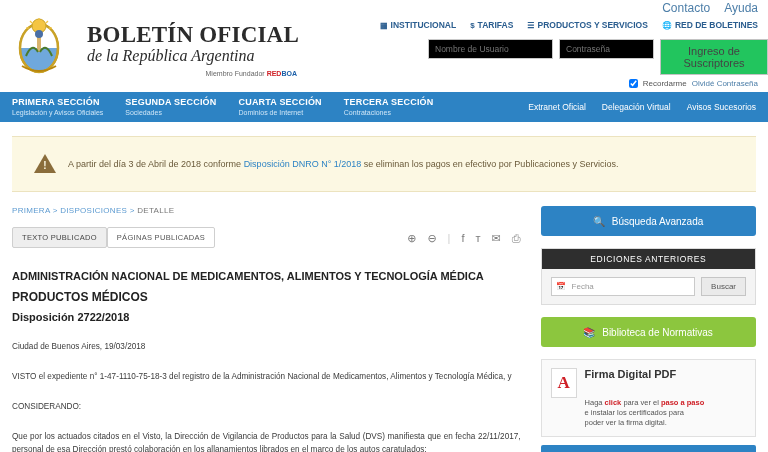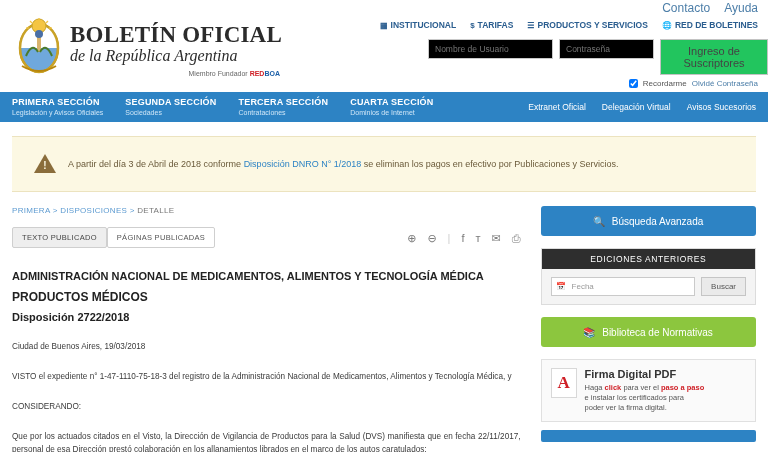--- a/index.html
+++ b/index.html
@@ -27,21 +27,21 @@
 
   
   .header {
     display: flex;
     align-items: flex-start;
     padding: 2px 10px 4px 12px;
     height: 78px;
     position: relative;
   }
   .crest { width: 54px; height: 62px; flex: 0 0 54px; margin-top: 2px; }
-  .brand { margin-left: 4px; padding-top: 6px; }
+  .brand { margin-left: 21px; padding-top: 6px; }
   .brand .l1 {
     font-size: 23px; font-weight: bold; color: #2b2b2b;
     letter-spacing: .2px; line-height: 25px;
     font-family: "Liberation Serif", serif;
   }
   .brand .l2 {
     font-size: 16px; color: #2b2b2b; font-style: italic;
     line-height: 18px;
     font-family: "Liberation Serif", serif;
   }
@@ -271,21 +271,21 @@
     border: 1px solid #d8d8d8;
     position: relative;
   }
   .pdf-ico .a {
     position: absolute; inset: 4px 3px 3px 3px;
     color: #cf2027; font-size: 17px; font-weight: bold;
     font-family: "Liberation Serif", serif;
     text-align: center; line-height: 20px;
   }
   .firma .txt .h { font-size: 11px; font-weight: bold; color: #333; }
-  .firma .txt .b { font-size: 7.5px; color: #555; line-height: 10px; margin-top: 3px; }
+  .firma .txt .b { font-size: 7.5px; color: #555; line-height: 10px; margin-top: 18px; }
   .firma .txt .b .red { color: #cf2027; font-weight: bold; }
   .firma-strip {
     margin-top: 8px;
     height: 12px;
     background: #2d83c4;
     border-radius: 2px;
   }
 </style>
 </head>
 <body>
@@ -364,26 +364,26 @@
     <div class="nav-sections">
       <div class="nav-sec">
         <div class="t">PRIMERA SECCIÓN</div>
         <div class="s">Legislación y Avisos Oficiales</div>
       </div>
       <div class="nav-sec">
         <div class="t">SEGUNDA SECCIÓN</div>
         <div class="s">Sociedades</div>
       </div>
       <div class="nav-sec">
+        <div class="t">CUARTA SECCIÓN</div>
+        <div class="s">Dominios de Internet</div>
+      </div>
+      <div class="nav-sec">
         <div class="t">TERCERA SECCIÓN</div>
         <div class="s">Contrataciones</div>
-      </div>
-      <div class="nav-sec">
-        <div class="t">CUARTA SECCIÓN</div>
-        <div class="s">Dominios de Internet</div>
       </div>
     </div>
     <div class="nav-right">
       <span>Extranet Oficial</span>
       <span>Delegación Virtual</span>
       <span>Avisos Sucesorios</span>
     </div>
   </div>
 
   <div class="alert">

